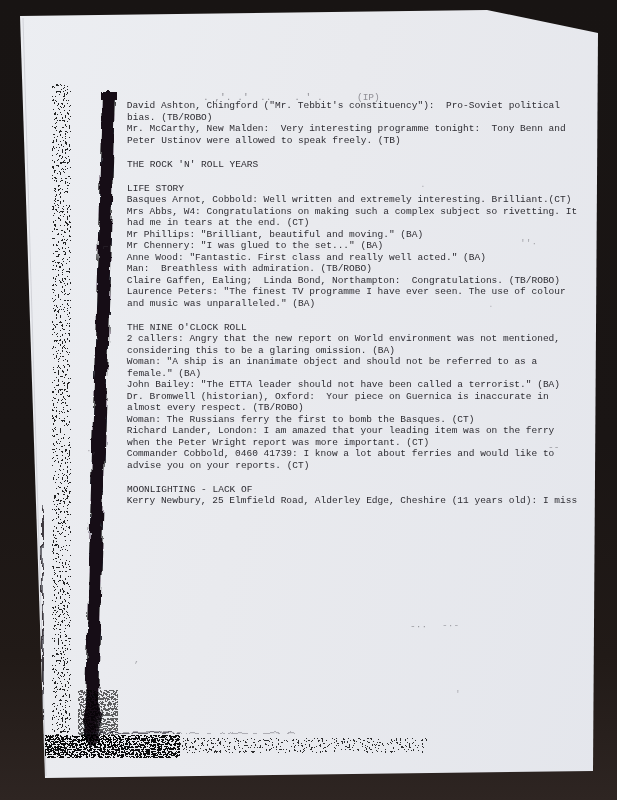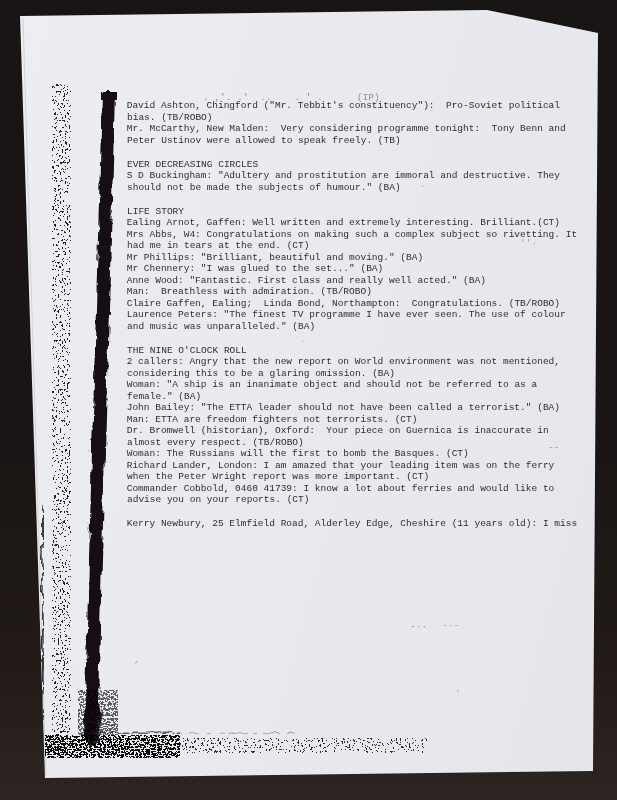--- a/index.html
+++ b/index.html
@@ -93,57 +93,53 @@
         <span class="mark" style="left: 300px; top: 335px; opacity: 0.3;">.</span>
         <span class="mark" style="left: 488px; top: 300px; opacity: 0.3;">.</span>
         <span class="mark" style="left: 134px; top: 655px; opacity: 0.4;">,</span>
         <span class="mark" style="left: 455px; top: 690px; opacity: 0.35;">'</span>
       </div>
 
     <div class="textcol" id="textcol" style="color: rgb(46, 45, 51);">
         <div class="section">
           <div class="entry"><span class="uname"> David Ashton</span><span>, Chingford ("Mr. Tebbit's constituency"):  Pro-Soviet political
 bias. (TB/ROBO)</span></div>
-          <div class="entry"><span class="uname"> Mr. McCarthy</span><span>, New Malden:  Very considering programme tonight:  Tony Benn and
+          <div class="entry"><span class="uname"> Mr. McCarthy</span><span>, New Malden:  Very interesting programme tonight:  Tony Benn and
 Peter Ustinov were allowed to speak freely. (TB)</span></div>
         </div>
         <div class="section">
-        </div>
-        <div class="section">
-          <div class="header">EVER DECREASING CIRCLES</div>
-          <div class="entry"><span class="uname"> S D Buckingham</span><span>: "Adultery and prostitution are immoral and destructive. They
-should not be made the subjects of humour." (BA)</span></div>
+          <div class="header">THE ROCK 'N' ROLL YEARS</div>
         </div>
         <div class="section">
           <div class="header">LIFE STORY</div>
-          <div class="entry"><span class="uname"> Ealing Arnot</span><span>, Gaffen: Well written and extremely interesting. Brilliant.(CT)</span></div>
+          <div class="entry"><span class="uname"> Basques Arnot</span><span>, Cobbold: Well written and extremely interesting. Brilliant.(CT)</span></div>
           <div class="entry"><span class="uname"> Mrs Abbs</span><span>, W4: Congratulations on making such a complex subject so rivetting. It
 had me in tears at the end. (CT)</span></div>
           <div class="entry"><span class="uname"> Mr Phillips</span><span>: "Brilliant, beautiful and moving." (BA)</span></div>
           <div class="entry"><span class="uname"> Mr Chennery</span><span>: "I was glued to the set..." (BA)</span></div>
           <div class="entry"><span class="uname"> Anne Wood</span><span>: "Fantastic. First class and really well acted." (BA)</span></div>
           <div class="entry"><span class="uname"> Man</span><span>:  Breathless with admiration. (TB/ROBO)</span></div>
           <div class="entry"><span class="uname"> Claire Gaffen</span><span>, Ealing; </span><span class="uname"> Linda Bond</span><span>, Northampton:  Congratulations. (TB/ROBO)</span></div>
           <div class="entry"><span class="uname"> Laurence Peters</span><span>: "The finest TV programme I have ever seen. The use of colour
 and music was unparalleled." (BA)</span></div>
         </div>
         <div class="section">
           <div class="header">THE NINE O'CLOCK ROLL</div>
           <div class="entry"><span class="uname"> 2 callers</span><span>: Angry that the new report on World environment was not mentioned,
 considering this to be a glaring omission. (BA)</span></div>
           <div class="entry"><span class="uname"> Woman</span><span>: "A ship is an inanimate object and should not be referred to as a
 female." (BA)</span></div>
           <div class="entry"><span class="uname"> John Bailey</span><span>: "The ETTA leader should not have been called a terrorist." (BA)</span></div>
-          <div class="entry"><span class="uname"> Man</span><span>: ETTA are freedom fighters not terrorists. (CT)</span></div>
           <div class="entry"><span class="uname"> Dr. Bromwell</span><span> (historian), Oxford:  Your piece on Guernica is inaccurate in
 almost every respect. (TB/ROBO)</span></div>
-          <div class="entry"><span class="uname"> Woman</span><span>: The Russians will the first to bomb the Basques. (CT)</span></div>
+          <div class="entry"><span class="uname"> Woman</span><span>: The Russians ferry the first to bomb the Basques. (CT)</span></div>
           <div class="entry"><span class="uname"> Richard Lander</span><span>, London: I am amazed that your leading item was on the ferry
 when the Peter Wright report was more important. (CT)</span></div>
           <div class="entry"><span class="uname"> Commander Cobbold</span><span>, 0460 41739: I know a lot about ferries and would like to
 advise you on your reports. (CT)</span></div>
         </div>
         <div class="section">
+          <div class="header">MOONLIGHTING - LACK OF</div>
           <div class="entry"><span class="uname"> Kerry Newbury</span><span>, 25 Elmfield Road, Alderley Edge, Cheshire (11 years old): I miss</span></div>
         </div>
       </div>
   </div>
 </div>
 
 </body></html>

